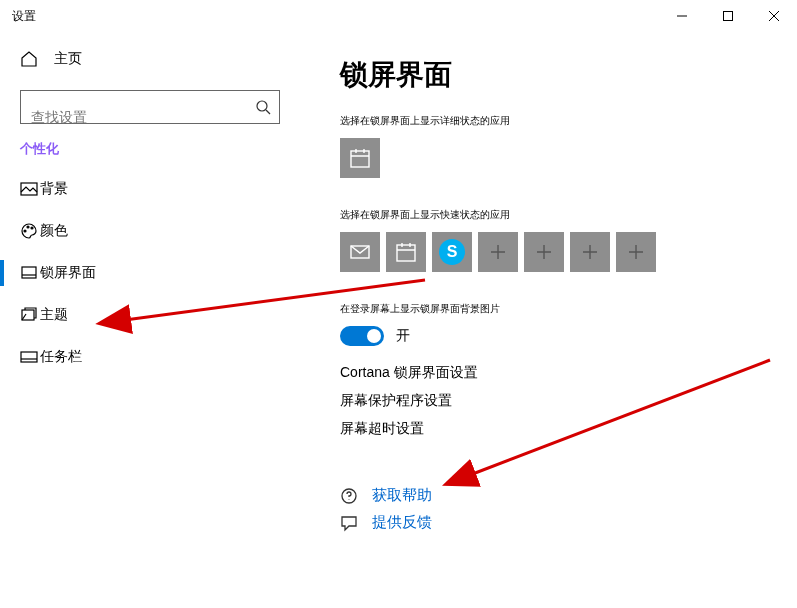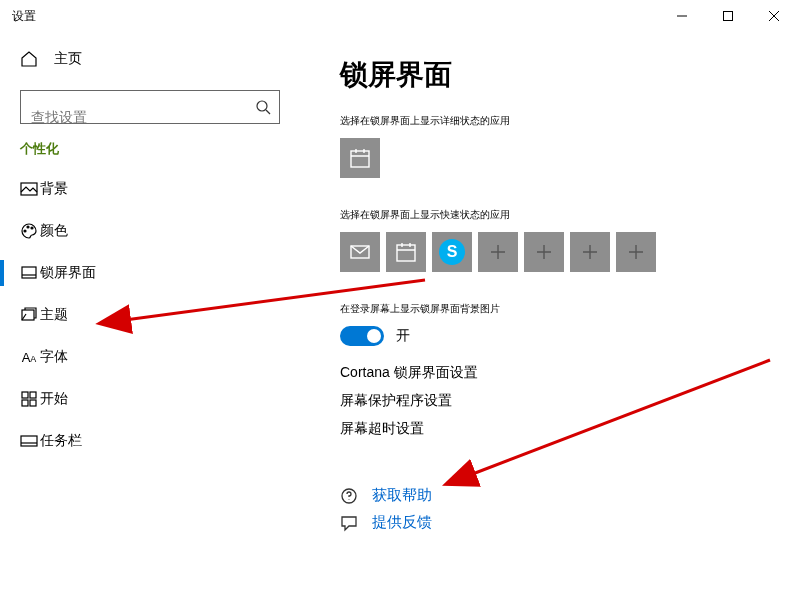--- a/index.html
+++ b/index.html
@@ -63,21 +63,21 @@
     outline: none;
     font-size: 14px;
     font-family: inherit;
     flex: 1;
     background: transparent;
     margin-top: 20px;
   }
   .section-label {
     padding: 0 20px 10px 20px;
     font-size: 13px;
-    color: #4d7c0f;
+    color: #8b5cf6;
     font-weight: 600;
   }
   .nav-item {
     display: flex;
     align-items: center;
     gap: 2px;
     padding: 12px 20px;
     font-size: 14px;
     position: relative;
   }
@@ -276,38 +276,21 @@
       <span class="nav-icon">
         <svg width="18" height="18" viewBox="0 0 18 18" fill="none" stroke="#000" stroke-width="1.2">
             <rect x="2" y="4" width="12" height="10"></rect>
             <path d="M5 4 V2 H16 V12 H14"></path>
             <path d="M2 14 L6 8"></path>
           </svg>
       </span>
       <span>主题</span>
     </div>
 
-    <div class="nav-item">
-      <span class="nav-icon">
-        <span style="font-size:13px;">A<span style="font-size:9px;">A</span></span>
-      </span>
-      <span>字体</span>
-    </div>
-
-    <div class="nav-item">
-      <span class="nav-icon">
-        <svg width="16" height="16" viewBox="0 0 16 16" fill="none" stroke="#000" stroke-width="1.2">
-            <rect x="1" y="1" width="6" height="6"></rect>
-            <rect x="9" y="1" width="6" height="6"></rect>
-            <rect x="1" y="9" width="6" height="6"></rect>
-            <rect x="9" y="9" width="6" height="6"></rect>
-          </svg>
-      </span>
-      <span>开始</span>
-    </div>
+
 
     <div class="nav-item">
       <span class="nav-icon">
         <svg width="18" height="18" viewBox="0 0 18 18" fill="none" stroke="#000" stroke-width="1.2">
             <rect x="1" y="4" width="16" height="10"></rect>
             <path d="M1 11 H17"></path>
           </svg>
       </span>
       <span>任务栏</span>
     </div>

